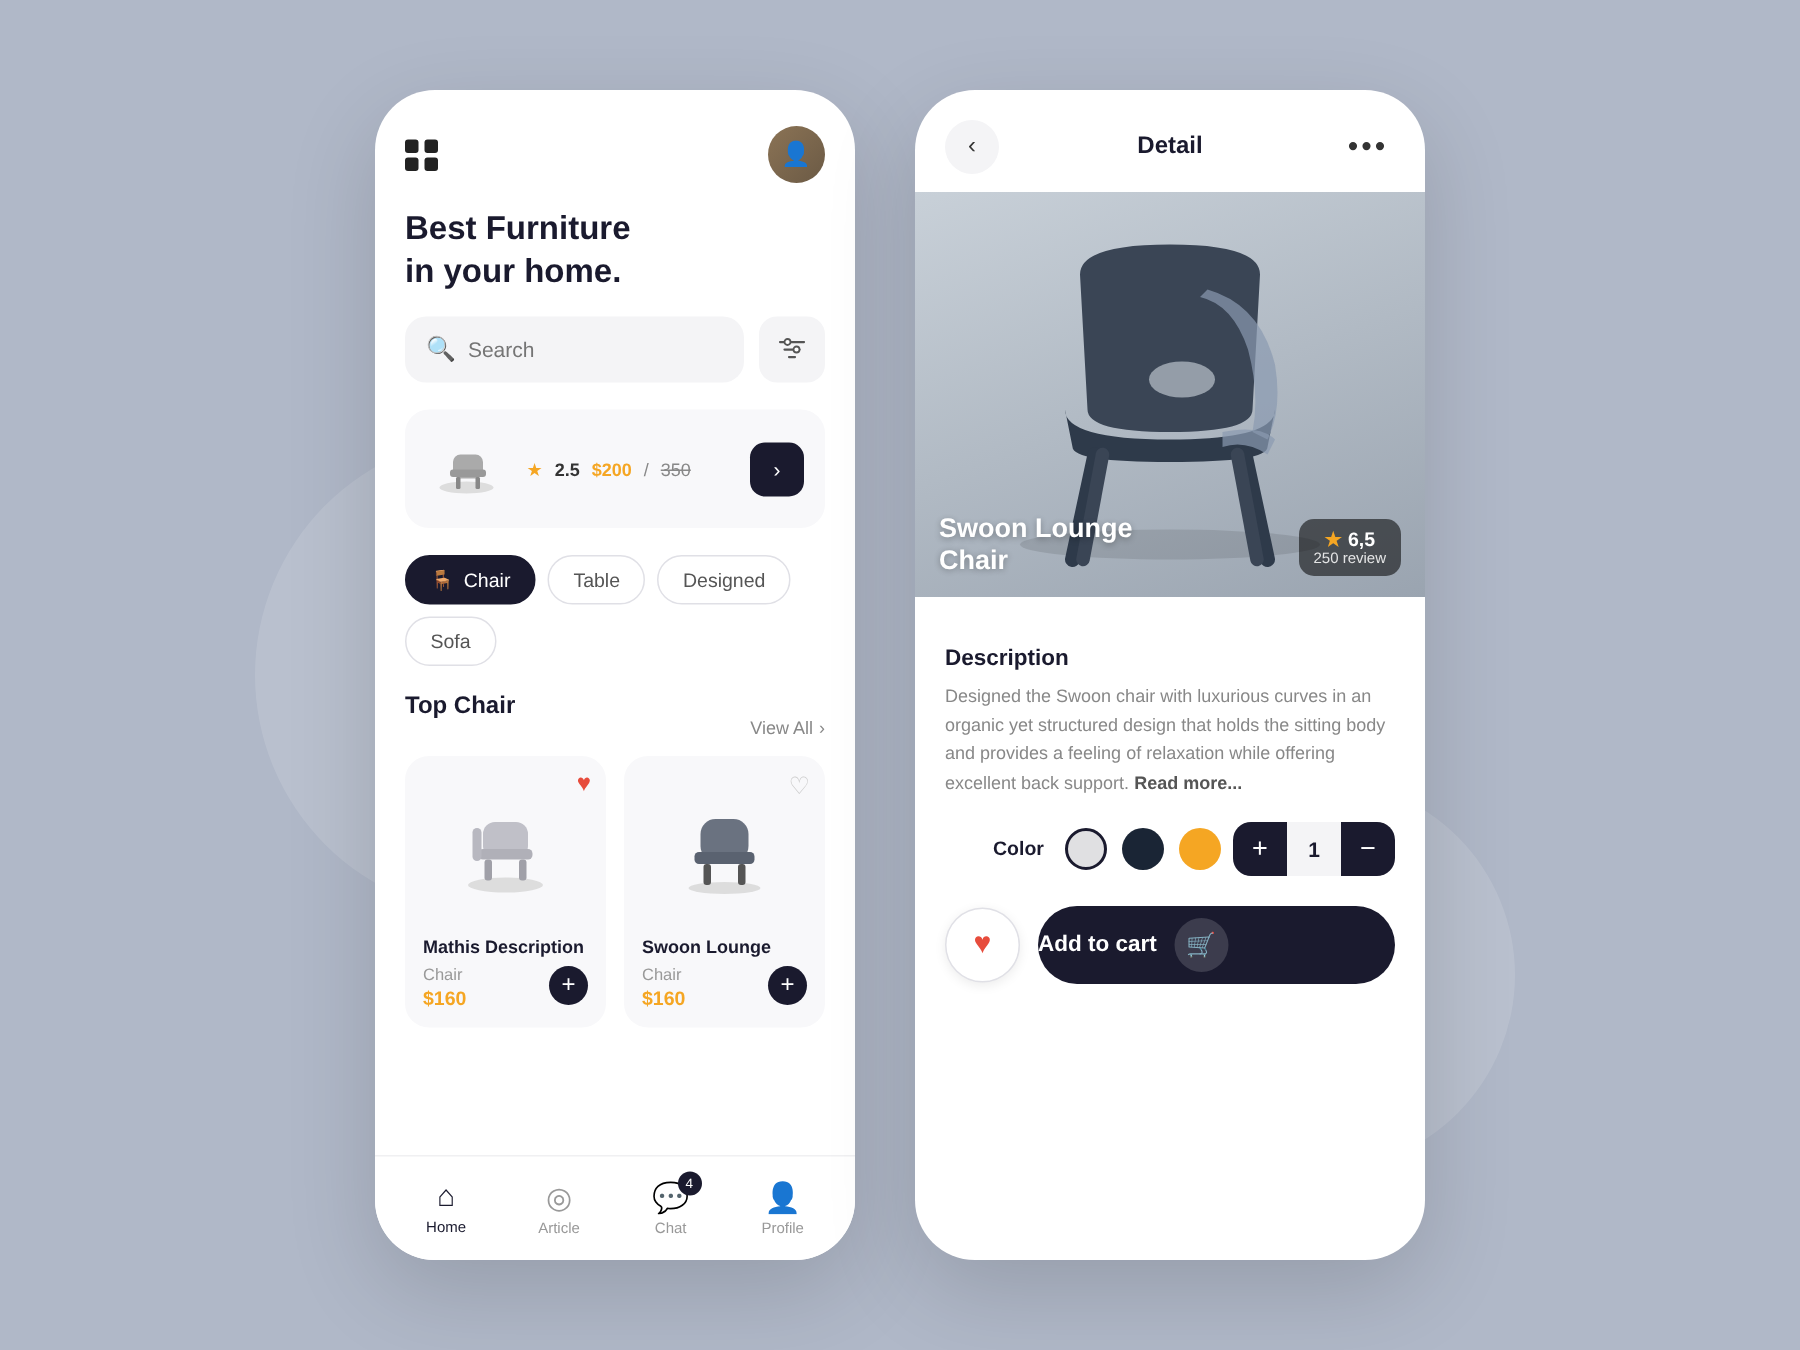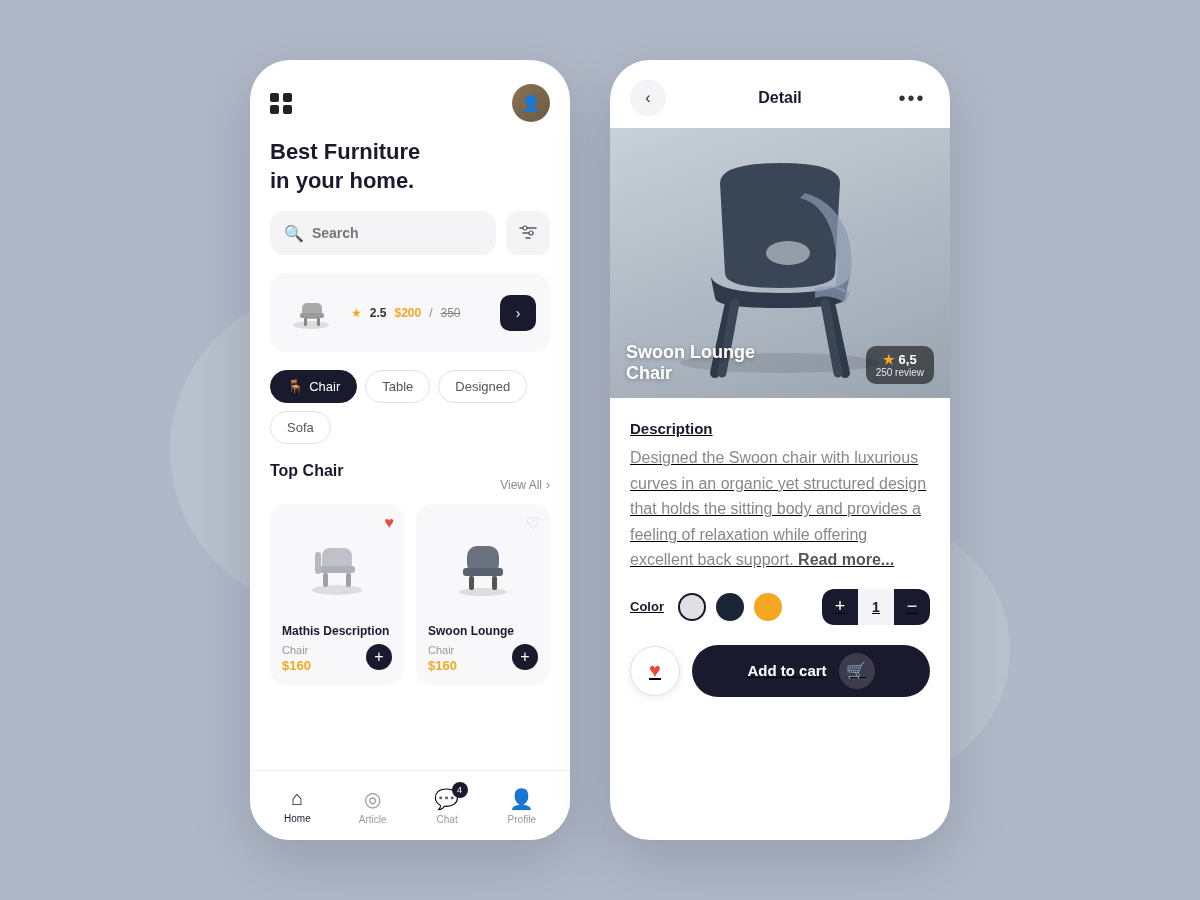--- a/index.html
+++ b/index.html
@@ -89,21 +89,20 @@
       padding: 10px 14px;
       gap: 8px;
     }
     .search-box input {
       border: none;
       background: transparent;
       font-size: 14px;
       color: #6d28d9;
       outline: none;
       width: 100%;
-      font-weight: bold;
     }
     .filter-btn {
       width: 44px; height: 44px;
       background: #f4f4f6;
       border-radius: 12px;
       display: flex; align-items: center; justify-content: center;
       cursor: pointer;
       font-size: 16px;
       color: #555;
     }
@@ -331,52 +330,52 @@
       display: flex; flex-direction: column;
       align-items: center;
       color: #fff;
       font-size: 11px;
     }
     .hero-rating-score {
       display: flex; align-items: center; gap: 4px;
       font-size: 13px; font-weight: 700;
     }
     .detail-body {
-      padding: 22px 20px;
+      padding: 32px 20px;
       flex: 1;
       overflow-y: auto;
-      text-decoration: underline;
     }
     .desc-title {
       font-size: 15px;
       font-weight: 700;
       color: #1a1a2e;
       margin-bottom: 8px;
     }
     .desc-text {
-      font-size: 16px;
+      font-size: 12px;
       color: #888;
       line-height: 1.6;
       margin-bottom: 16px;
     }
     .read-more { font-weight: 700; color: #555; cursor: pointer; }
     .color-qty-row {
       display: flex;
       align-items: center;
       justify-content: space-between;
       margin-bottom: 20px;
     }
     .color-section {
       display: flex; align-items: center; gap: 10px;
     }
     .color-label {
       font-size: 13px;
       font-weight: 600;
       color: #1a1a2e;
       margin-right: 4px;
+      margin-left: 32px;
     }
     .color-dot {
       width: 28px; height: 28px;
       border-radius: 50%;
       cursor: pointer;
       border: 2px solid transparent;
     }
     .color-dot.selected { border-color: #1a1a2e; }
     .color-white { background: #e0e0e2; border: 2px solid #ccc; }
     .color-dark { background: #1a2535; }
@@ -419,21 +418,21 @@
       font-size: 20px;
       cursor: pointer;
       color: #e74c3c;
       box-shadow: 0 2px 8px rgba(0,0,0,0.08);
     }
     .add-cart-btn {
       flex: 1;
       height: 52px;
       background: #1a1a2e;
       border-radius: 26px;
-      display: flex; align-items: center; justify-content: center;
+      display: flex; align-items: center; justify-content: flex-start;
       gap: 12px;
       color: #fff;
       font-size: 15px;
       font-weight: 600;
       cursor: pointer;
     }
     .cart-icon-circle {
       width: 36px; height: 36px;
       background: rgba(255,255,255,0.15);
       border-radius: 50%;

